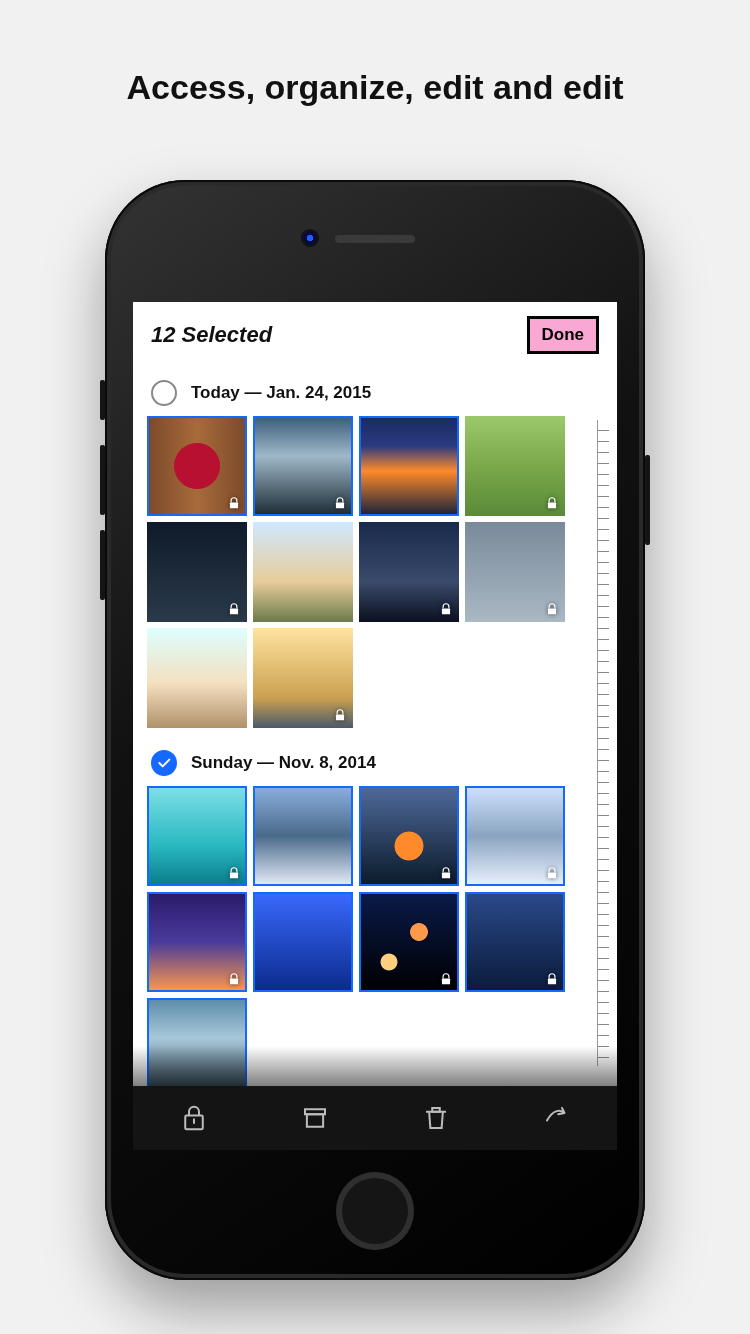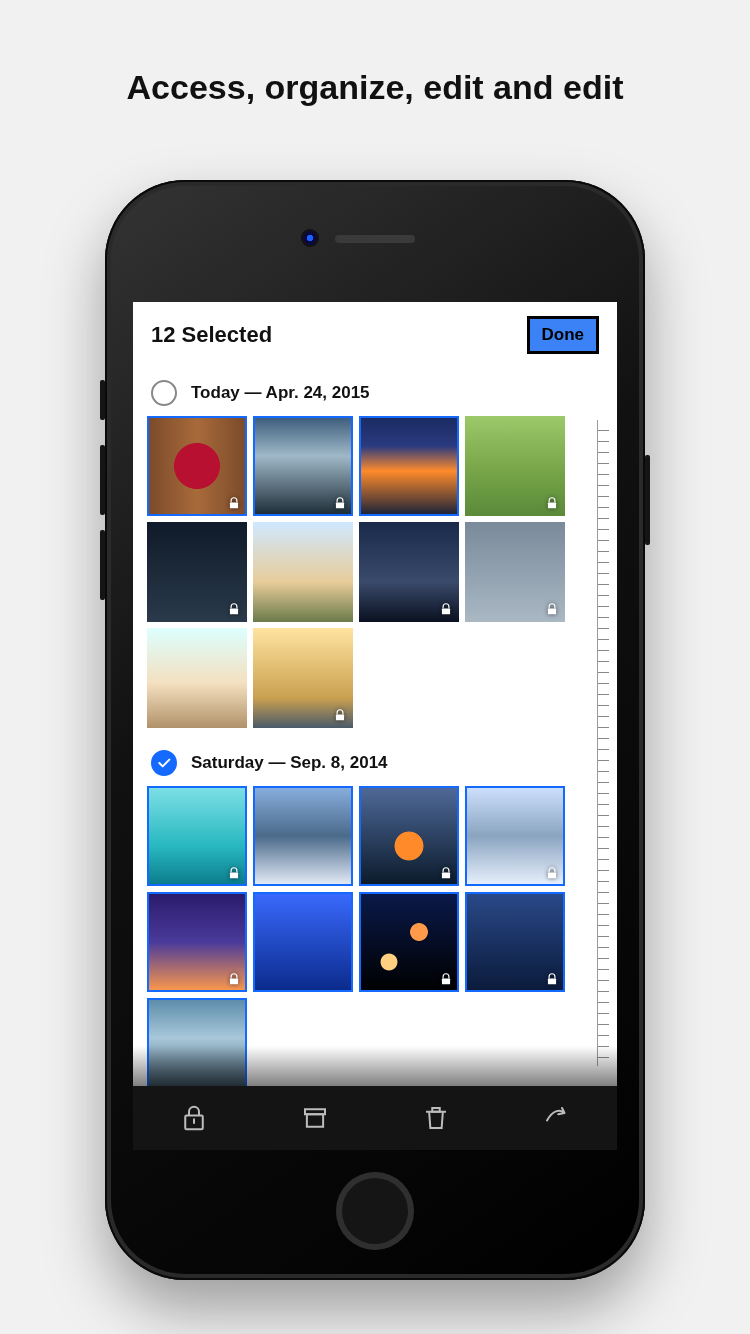--- a/index.html
+++ b/index.html
@@ -69,27 +69,27 @@
 
   
   .header {
     height: 66px;
     display: flex;
     align-items: center;
     justify-content: space-between;
     padding: 0 18px;
     border-bottom: 0;
   }
-  .header-title { font-size: 22px; font-weight: 800; color:#111; }
+  .header-title { font-size: 22px; font-weight: 800; color:#111;font-style:italic; }
   .done-btn {
     border: 3px solid #000;
     padding: 6px 12px;
     font-size: 17px;
     font-weight: 800;
-    background: #3b82f6;
+    background: #f9a8d4;
     color: #000;
     cursor: pointer;
   }
 
   .scrollarea {
     flex: 1;
     position: relative;
     overflow: hidden;
     padding: 4px 0 0 14px;
   }
@@ -207,21 +207,21 @@
 
     <div class="header">
       <div class="header-title">12 Selected</div>
       <button class="done-btn">Done</button>
     </div>
 
     <div class="scrollarea">
       <div id="sections">
           <div class="section-head">
             <div class="sel-circle"></div>
-            <div class="section-label">Today — Apr. 24, 2015</div>
+            <div class="section-label">Today — Jan. 24, 2015</div>
           </div>
           <div class="grid">
             <div class="thumb bg-wreath sel">
               <div class="lock"><svg viewBox="0 0 24 24">
                   <path d="M7 11V8a5 5 0 0 1 10 0v3" fill="none" stroke="#fff" stroke-width="2"></path>
                   <rect x="5" y="11" width="14" height="10" rx="1.5"></rect>
                 </svg></div>
             </div>
             <div class="thumb bg-falls sel">
               <div class="lock"><svg viewBox="0 0 24 24">
@@ -262,21 +262,21 @@
                   <rect x="5" y="11" width="14" height="10" rx="1.5"></rect>
                 </svg></div>
             </div>
           </div>
           <div class="section-head">
             <div class="sel-circle checked">
               <svg viewBox="0 0 24 24" width="16" height="16" fill="none" stroke-width="3" stroke-linecap="round" stroke-linejoin="round">
                 <path d="M5 12l5 5L20 7"></path>
               </svg>
             </div>
-            <div class="section-label">Saturday — Sep. 8, 2014</div>
+            <div class="section-label">Sunday — Nov. 8, 2014</div>
           </div>
           <div class="grid">
             <div class="thumb bg-cabin sel">
               <div class="lock"><svg viewBox="0 0 24 24">
                   <path d="M7 11V8a5 5 0 0 1 10 0v3" fill="none" stroke="#fff" stroke-width="2"></path>
                   <rect x="5" y="11" width="14" height="10" rx="1.5"></rect>
                 </svg></div>
             </div>
             <div class="thumb bg-ridge sel"></div>
             <div class="thumb bg-camp sel">

